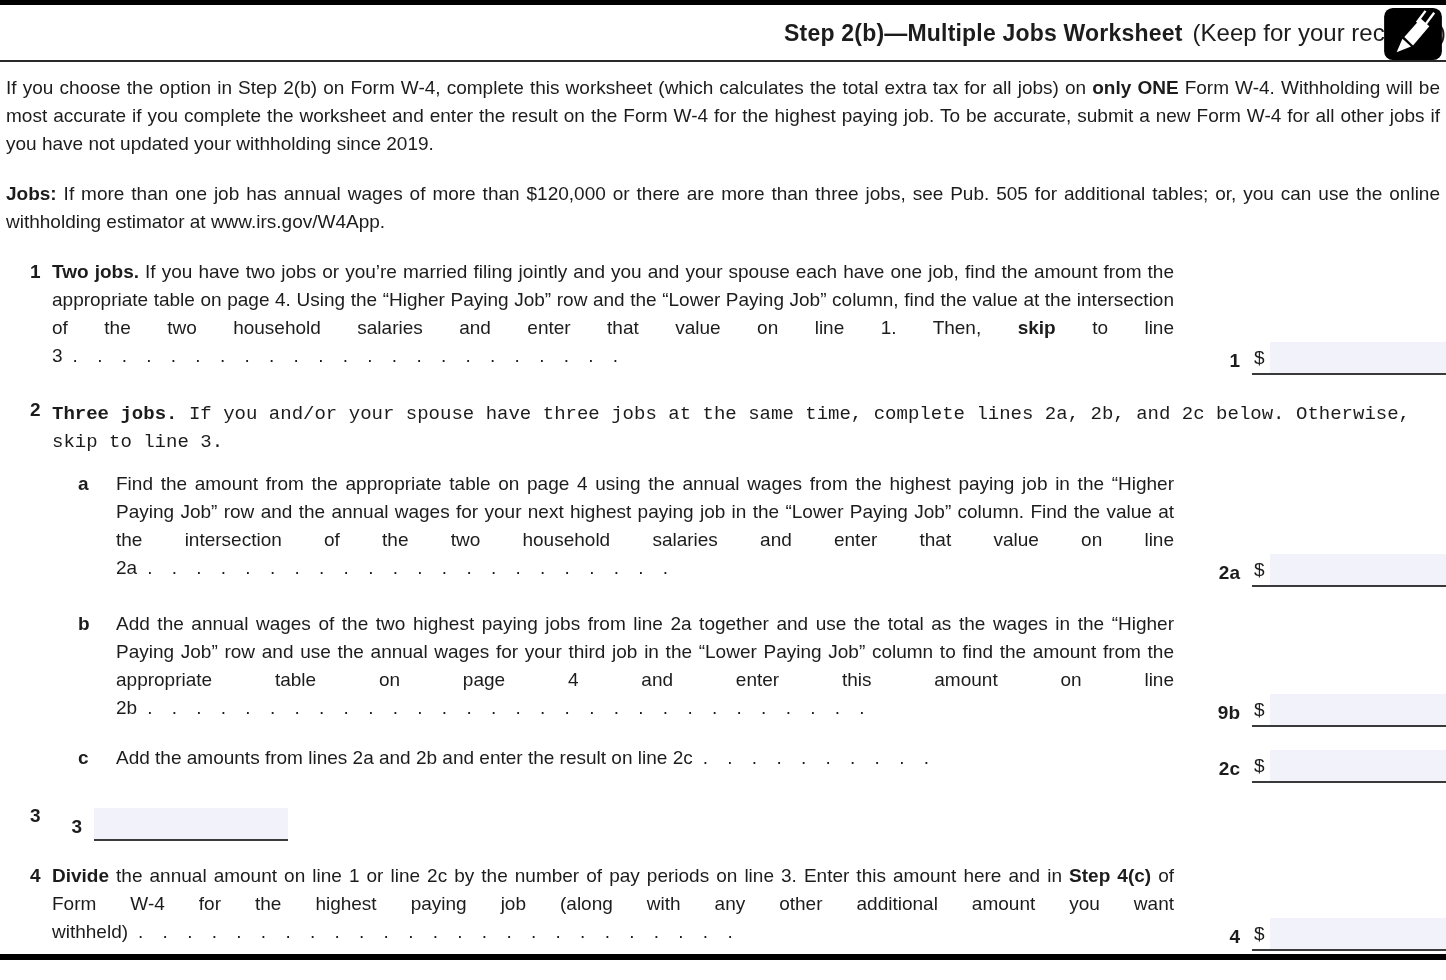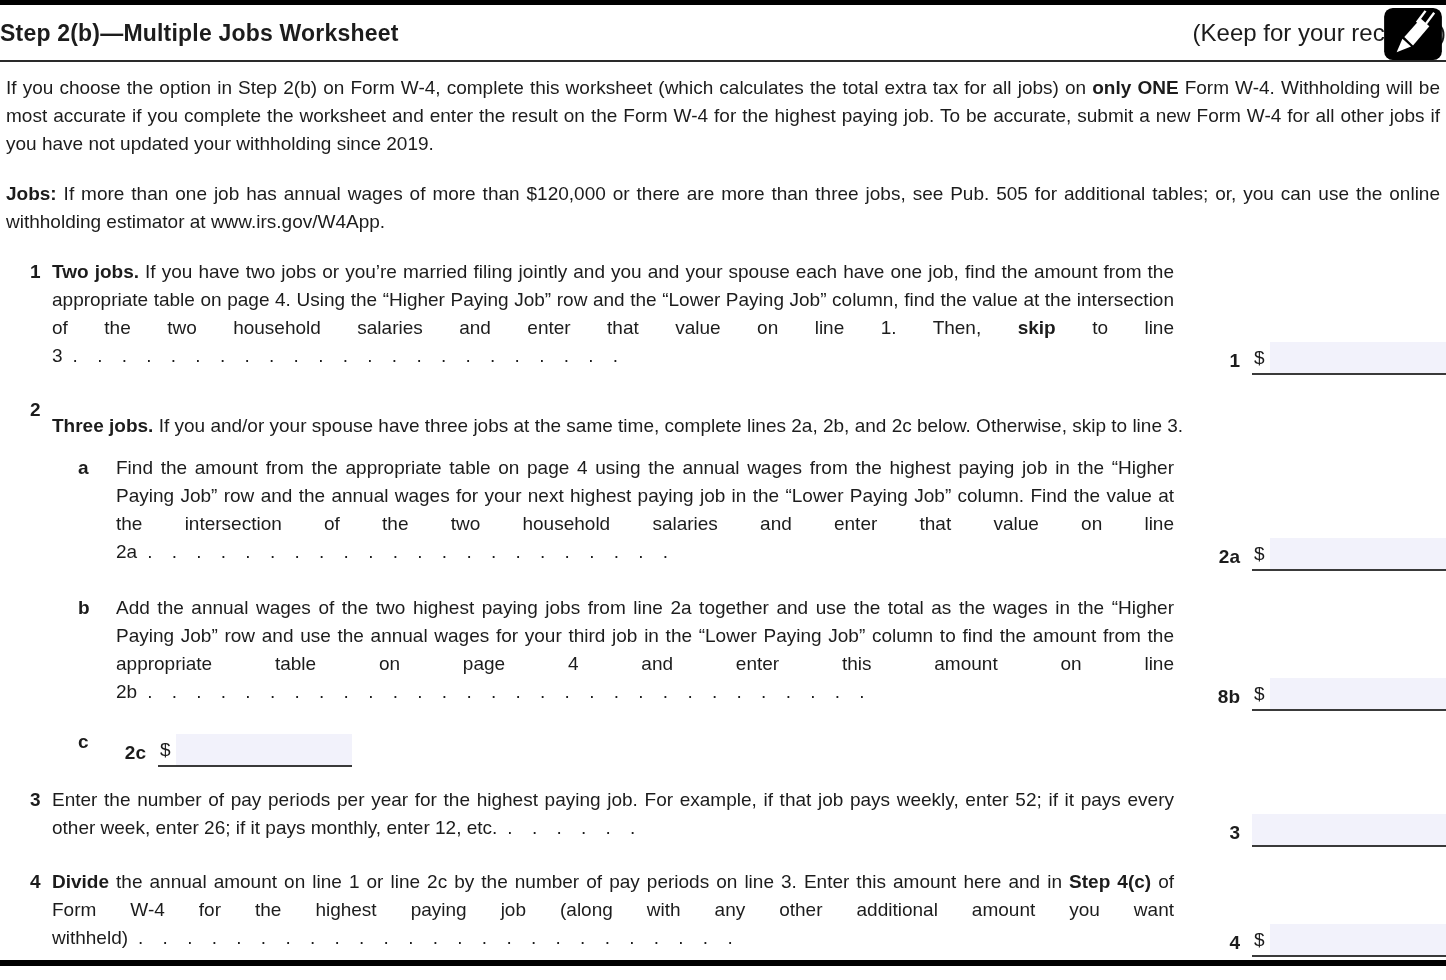--- a/index.html
+++ b/index.html
@@ -6,21 +6,21 @@
   html,body { margin:0; padding:0; }
   body {
     width:1446px; height:980px; overflow:hidden;
     background:#ffffff; color:#1c1c1c;
     font-family:"Liberation Sans", sans-serif;
     font-size:19px; line-height:28px;
   }
   .topbar { height:5px; background:#000; }
   .bottombar { height:6px; background:#000; margin-top:8px; }
   .header { position:relative; height:57px; border-bottom:2px solid #2a2a2a;
-            display:flex; align-items:center; justify-content:space-between; }
+            display:flex; align-items:center; justify-content:flex-end; }
   .title { font-size:23px; font-weight:bold; letter-spacing:0.2px; }
   .subtitle { font-size:24px; margin-left:10px; }
   .icon-box { position:absolute; right:4px; top:3px; width:58px; height:52px; }
   .para { margin:12px 6px 0 6px; text-align:justify; }
   .row { display:flex; align-items:flex-end; }
   .mt22 { margin-top:22px; } .mt26 { margin-top:26px; } .mt14 { margin-top:14px; }
   .mt28 { margin-top:28px; } .mt24 { margin-top:24px; }
   .col-num { flex:none; width:52px; padding-left:30px; font-weight:bold; align-self:flex-start; }
   .row.sub { margin-left:76px; }
   .row.sub .col-letter { flex:none; width:40px; padding-left:2px; font-weight:bold; align-self:flex-start; }
@@ -65,61 +65,61 @@
     <span class="ansnum">1</span>
     <span class="fieldwrap">
       <span class="dollar">$</span>
       <input type="text" class="fieldinput" value="" style="">
     </span>
   </div>
 </div>
 
 <div class="row mt26">
   <div class="col-num">2</div>
-  <p class="col-text" style="margin-top:16px;margin-bottom:0;"><span><span class="b">Three jobs. </span><span>If you and/or your spouse have three jobs at the same time, complete lines 2a, 2b, and 2c below. Otherwise, skip to line 3.</span></span></p>
+  <p class="col-text" style="margin-top:4px;margin-bottom:0;font-family:Liberation Mono, monospace;"><span><span class="b">Three jobs. </span><span>If you and/or your spouse have three jobs at the same time, complete lines 2a, 2b, and 2c below. Otherwise, skip to line 3.</span></span></p>
 </div>
 
 <div class="row sub mt14">
   <div class="col-letter">a</div>
   <p class="col-text" style="margin-top:0;margin-bottom:0;"><span><span>Find the amount from the appropriate table on page 4 using the annual wages from the highest paying job in the “Higher Paying Job” row and the annual wages for your next highest paying job in the “Lower Paying Job” column. Find the value at the intersection of the two household salaries and enter that value on line 2a</span></span><span class="dots">. . . . . . . . . . . . . . . . . . . . . .</span></p>
   <div class="answer">
     <span class="ansnum">2a</span>
     <span class="fieldwrap">
       <span class="dollar">$</span>
       <input type="text" class="fieldinput" value="" style="">
     </span>
   </div>
 </div>
 
 <div class="row sub mt28">
   <div class="col-letter">b</div>
   <p class="col-text" style="margin-top:0;margin-bottom:0;"><span><span>Add the annual wages of the two highest paying jobs from line 2a together and use the total as the wages in the “Higher Paying Job” row and use the annual wages for your third job in the “Lower Paying Job” column to find the amount from the appropriate table on page 4 and enter this amount on line 2b</span></span><span class="dots">. . . . . . . . . . . . . . . . . . . . . . . . . . . . . .</span></p>
   <div class="answer">
-    <span class="ansnum">8b</span>
+    <span class="ansnum">9b</span>
     <span class="fieldwrap">
       <span class="dollar">$</span>
       <input type="text" class="fieldinput" value="" style="">
     </span>
   </div>
 </div>
 
 <div class="row sub mt22">
   <div class="col-letter">c</div>
+  <p class="col-text" style="margin-top:0;margin-bottom:0;"><span><span>Add the amounts from lines 2a and 2b and enter the result on line 2c</span></span><span class="dots">. . . . . . . . . .</span></p>
   <div class="answer">
     <span class="ansnum">2c</span>
     <span class="fieldwrap">
       <span class="dollar">$</span>
       <input type="text" class="fieldinput" value="" style="">
     </span>
   </div>
 </div>
 
 <div class="row mt24">
   <div class="col-num">3</div>
-  <p class="col-text" style="margin-top:0;margin-bottom:0;"><span><span>Enter the number of pay periods per year for the highest paying job. For example, if that job pays weekly, enter 52; if it pays every other week, enter 26; if it pays monthly, enter 12, etc.</span></span><span class="dots">. . . . . .</span></p>
   <div class="answer">
     <span class="ansnum">3</span>
     <span class="fieldwrap">
       <input type="text" class="fieldinput" value="" style="">
     </span>
   </div>
 </div>
 
 <div class="row mt26">
   <div class="col-num">4</div>

